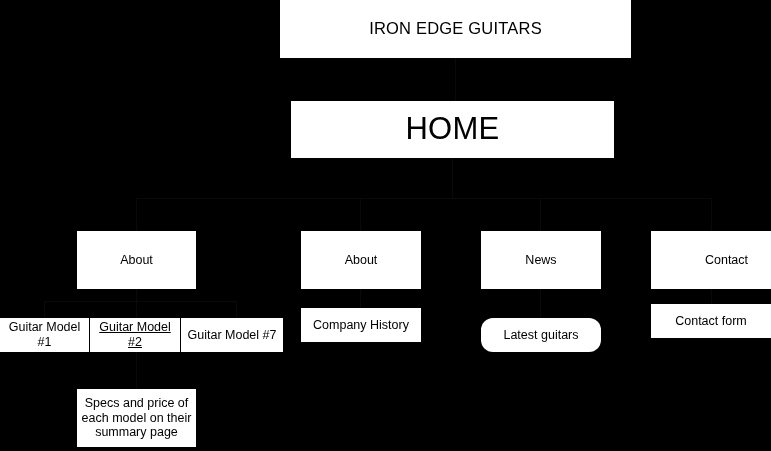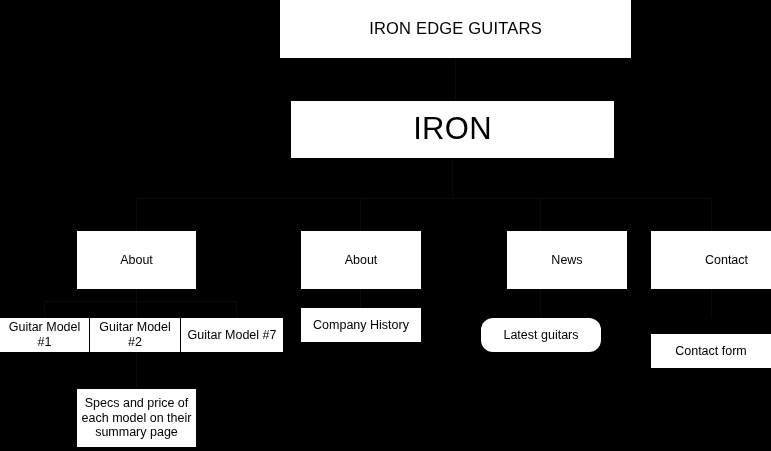--- a/index.html
+++ b/index.html
@@ -70,39 +70,39 @@
   <div class="connector" style="left:44px; top:301px; width:1px; height:17px;"></div>
   <div class="connector" style="left:136px; top:301px; width:1px; height:17px;"></div>
   <div class="connector" style="left:236px; top:301px; width:1px; height:17px;"></div>
   <div class="connector" style="left:360px; top:289px; width:1px; height:29px;"></div>
   <div class="connector" style="left:540px; top:289px; width:1px; height:29px;"></div>
   <div class="connector" style="left:711px; top:289px; width:1px; height:29px;"></div>
   <div class="connector" style="left:136px; top:352px; width:1px; height:37px;"></div>
 
   <div class="node node-title" style="left:280px; top:0px; width:351px; height:58px;">IRON EDGE GUITARS</div>
 
-  <div class="node node-home" style="left:291px; top:101px; width:323px; height:57px;">IRON</div>
+  <div class="node node-home" style="left:291px; top:101px; width:323px; height:57px;">HOME</div>
 
   <div class="node node-section" style="left:77px; top:231px; width:119px; height:58px;">About</div>
 
   <div class="node node-section" style="left:301px; top:231px; width:120px; height:58px;text-align:center;">About</div>
 
-  <div class="node node-section" style="left:507px; top:231px; width:120px; height:58px;">News</div>
+  <div class="node node-section" style="left:481px; top:231px; width:120px; height:58px;">News</div>
 
   <div class="node node-section" style="left:651px; top:231px; width:120px; height:58px;padding-left:34px;">Contact</div>
 
   <div class="node node-leaf" style="left:0px; top:318px; width:89px; height:34px;">Guitar Model #1</div>
 
-  <div class="node node-leaf" style="left:90px; top:318px; width:90px; height:34px;">Guitar Model #2</div>
+  <div class="node node-leaf" style="left:90px; top:318px; width:90px; height:34px;text-decoration:underline;">Guitar Model #2</div>
 
   <div class="node node-leaf" style="left:181px; top:318px; width:102px; height:34px;">Guitar Model #7</div>
 
   <div class="node node-leaf" style="left:301px; top:308px; width:120px; height:34px;">Company History</div>
 
   <div class="node node-leaf" style="left:481px; top:318px; width:120px; height:34px;border-radius:12px;">Latest guitars</div>
 
-  <div class="node node-leaf" style="left:651px; top:334px; width:120px; height:34px;">Contact form</div>
+  <div class="node node-leaf" style="left:651px; top:304px; width:120px; height:34px;">Contact form</div>
 
   <div class="node node-note" style="left:77px; top:389px; width:119px; height:58px;">Specs and price of
 each model on their
 summary page</div>
 
 </div>
 
 </body></html>

